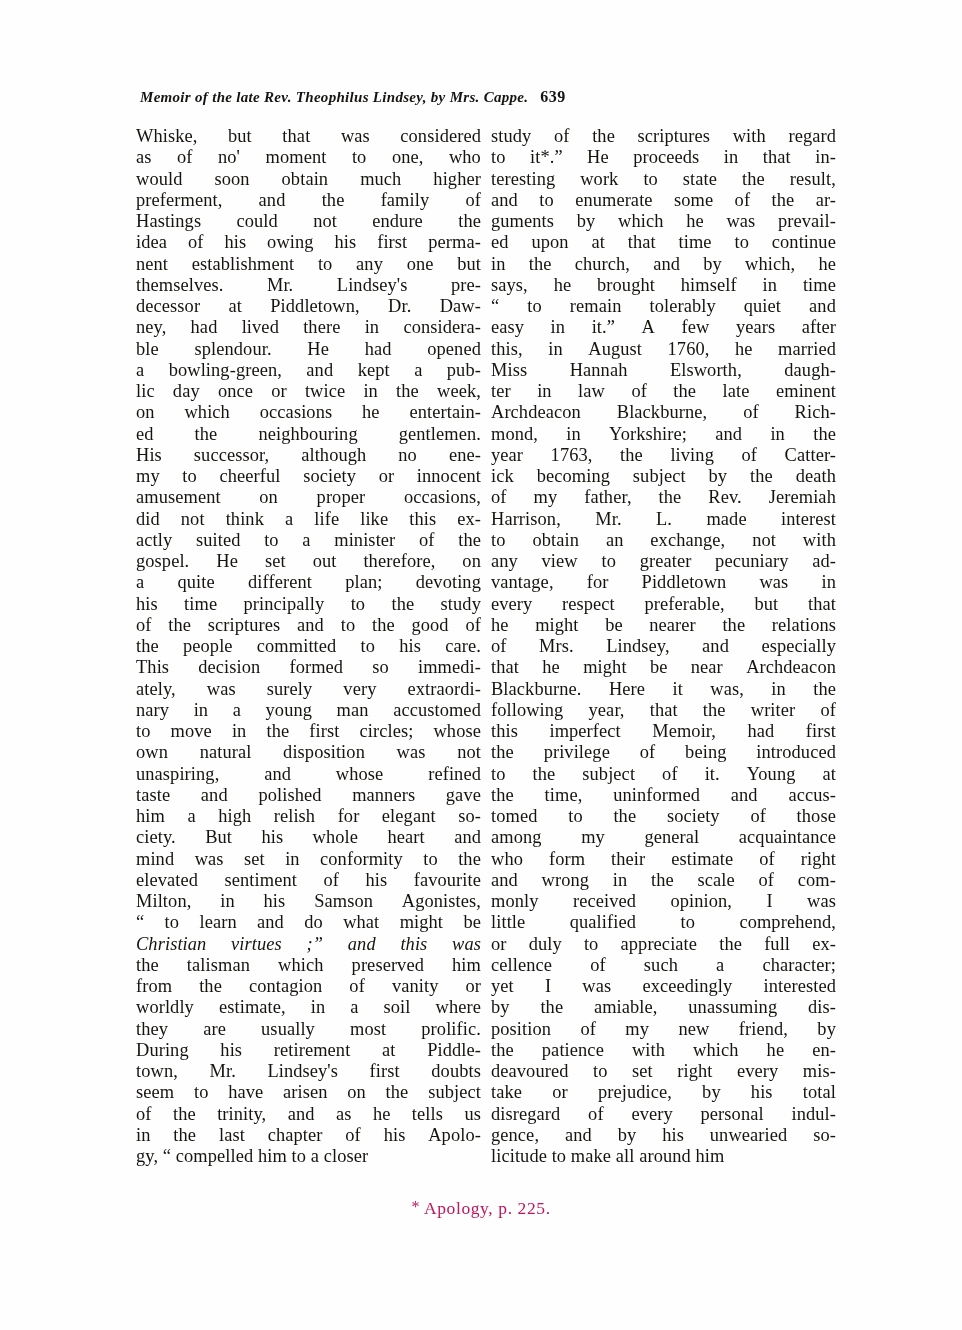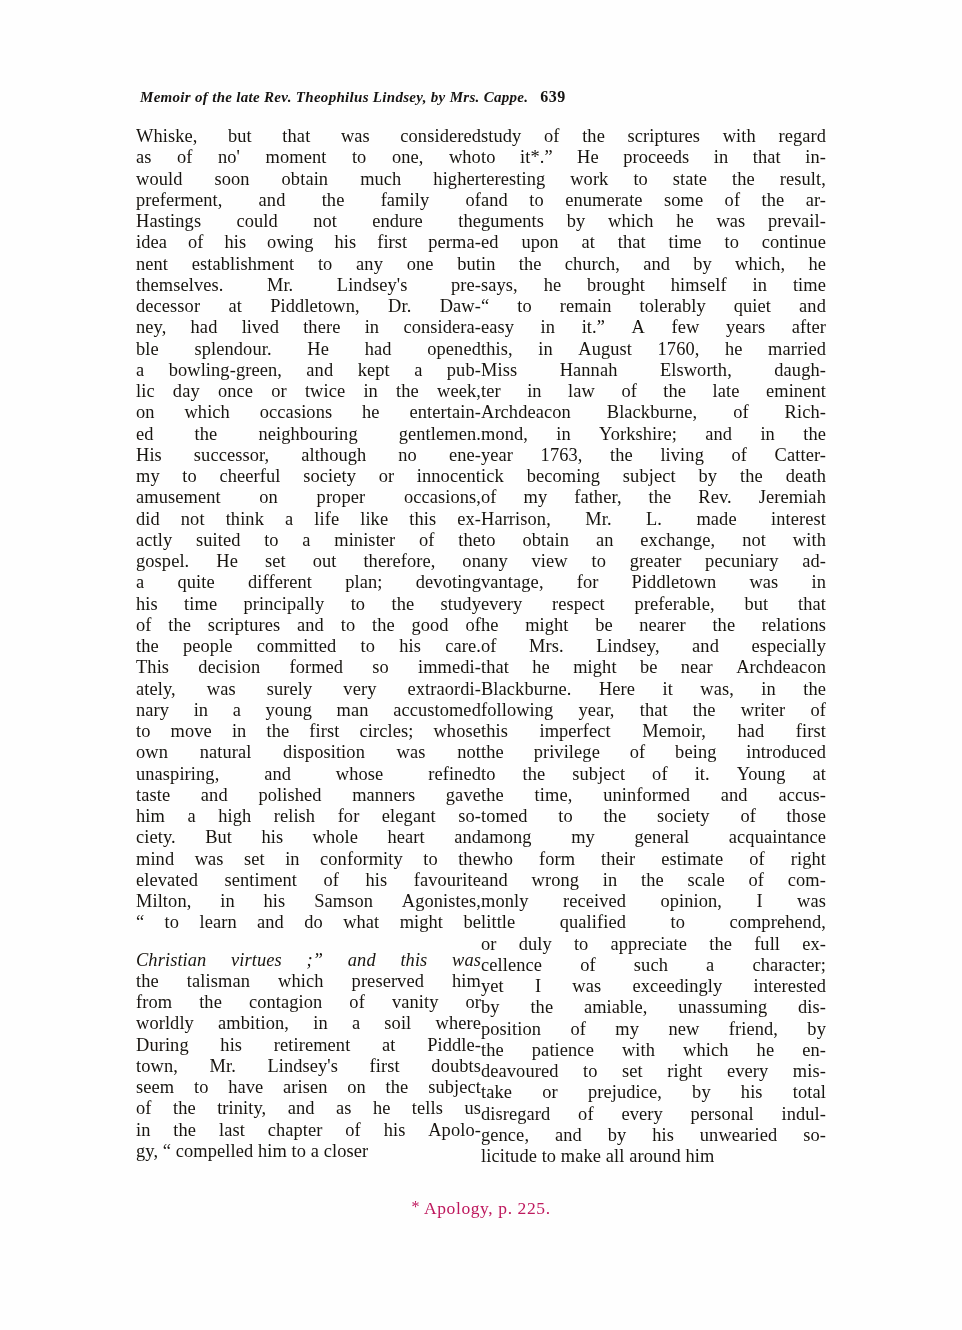--- a/index.html
+++ b/index.html
@@ -49,20 +49,21 @@
     letter-spacing: 0.5px;
   }
 
   
   .columns {
     position: absolute;
     left: 136px;
     top: 126px;
     width: 700px;
     display: flex;
+    justify-content: space-between;
   }
   .column {
     width: 345px;
   }
 
   .ln {
     display: block;
     font-size: 18.4px;
     line-height: 21.25px;
     letter-spacing: 0.1px;
@@ -74,21 +75,21 @@
     display: flex;
     justify-content: space-between;
   }
   .ln.j > span.w {
     white-space: pre;
   }
   .ln.left {
     text-align: left;
   }
 
-  .ital { font-style: italic; margin-top: 16px; }
+  .ital { font-style: italic; }
 
   
   .footnote {
     position: absolute;
     left: 0;
     top: 1198px;
     width: 962px;
     text-align: center;
   }
   .footnote-text {
@@ -423,25 +424,32 @@
         <div class="ln j">
           <span class="w">from</span>
           <span class="w">the</span>
           <span class="w">contagion</span>
           <span class="w">of</span>
           <span class="w">vanity</span>
           <span class="w">or</span>
         </div>
         <div class="ln j">
           <span class="w">worldly</span>
-          <span class="w">ambition,</span>
+          <span class="w">estimate,</span>
           <span class="w">in</span>
           <span class="w">a</span>
           <span class="w">soil</span>
           <span class="w">where</span>
+        </div>
+        <div class="ln j">
+          <span class="w">they</span>
+          <span class="w">are</span>
+          <span class="w">usually</span>
+          <span class="w">most</span>
+          <span class="w">prolific.</span>
         </div>
         <div class="ln j">
           <span class="w">During</span>
           <span class="w">his</span>
           <span class="w">retirement</span>
           <span class="w">at</span>
           <span class="w">Piddle-</span>
         </div>
         <div class="ln j">
           <span class="w">town,</span>

